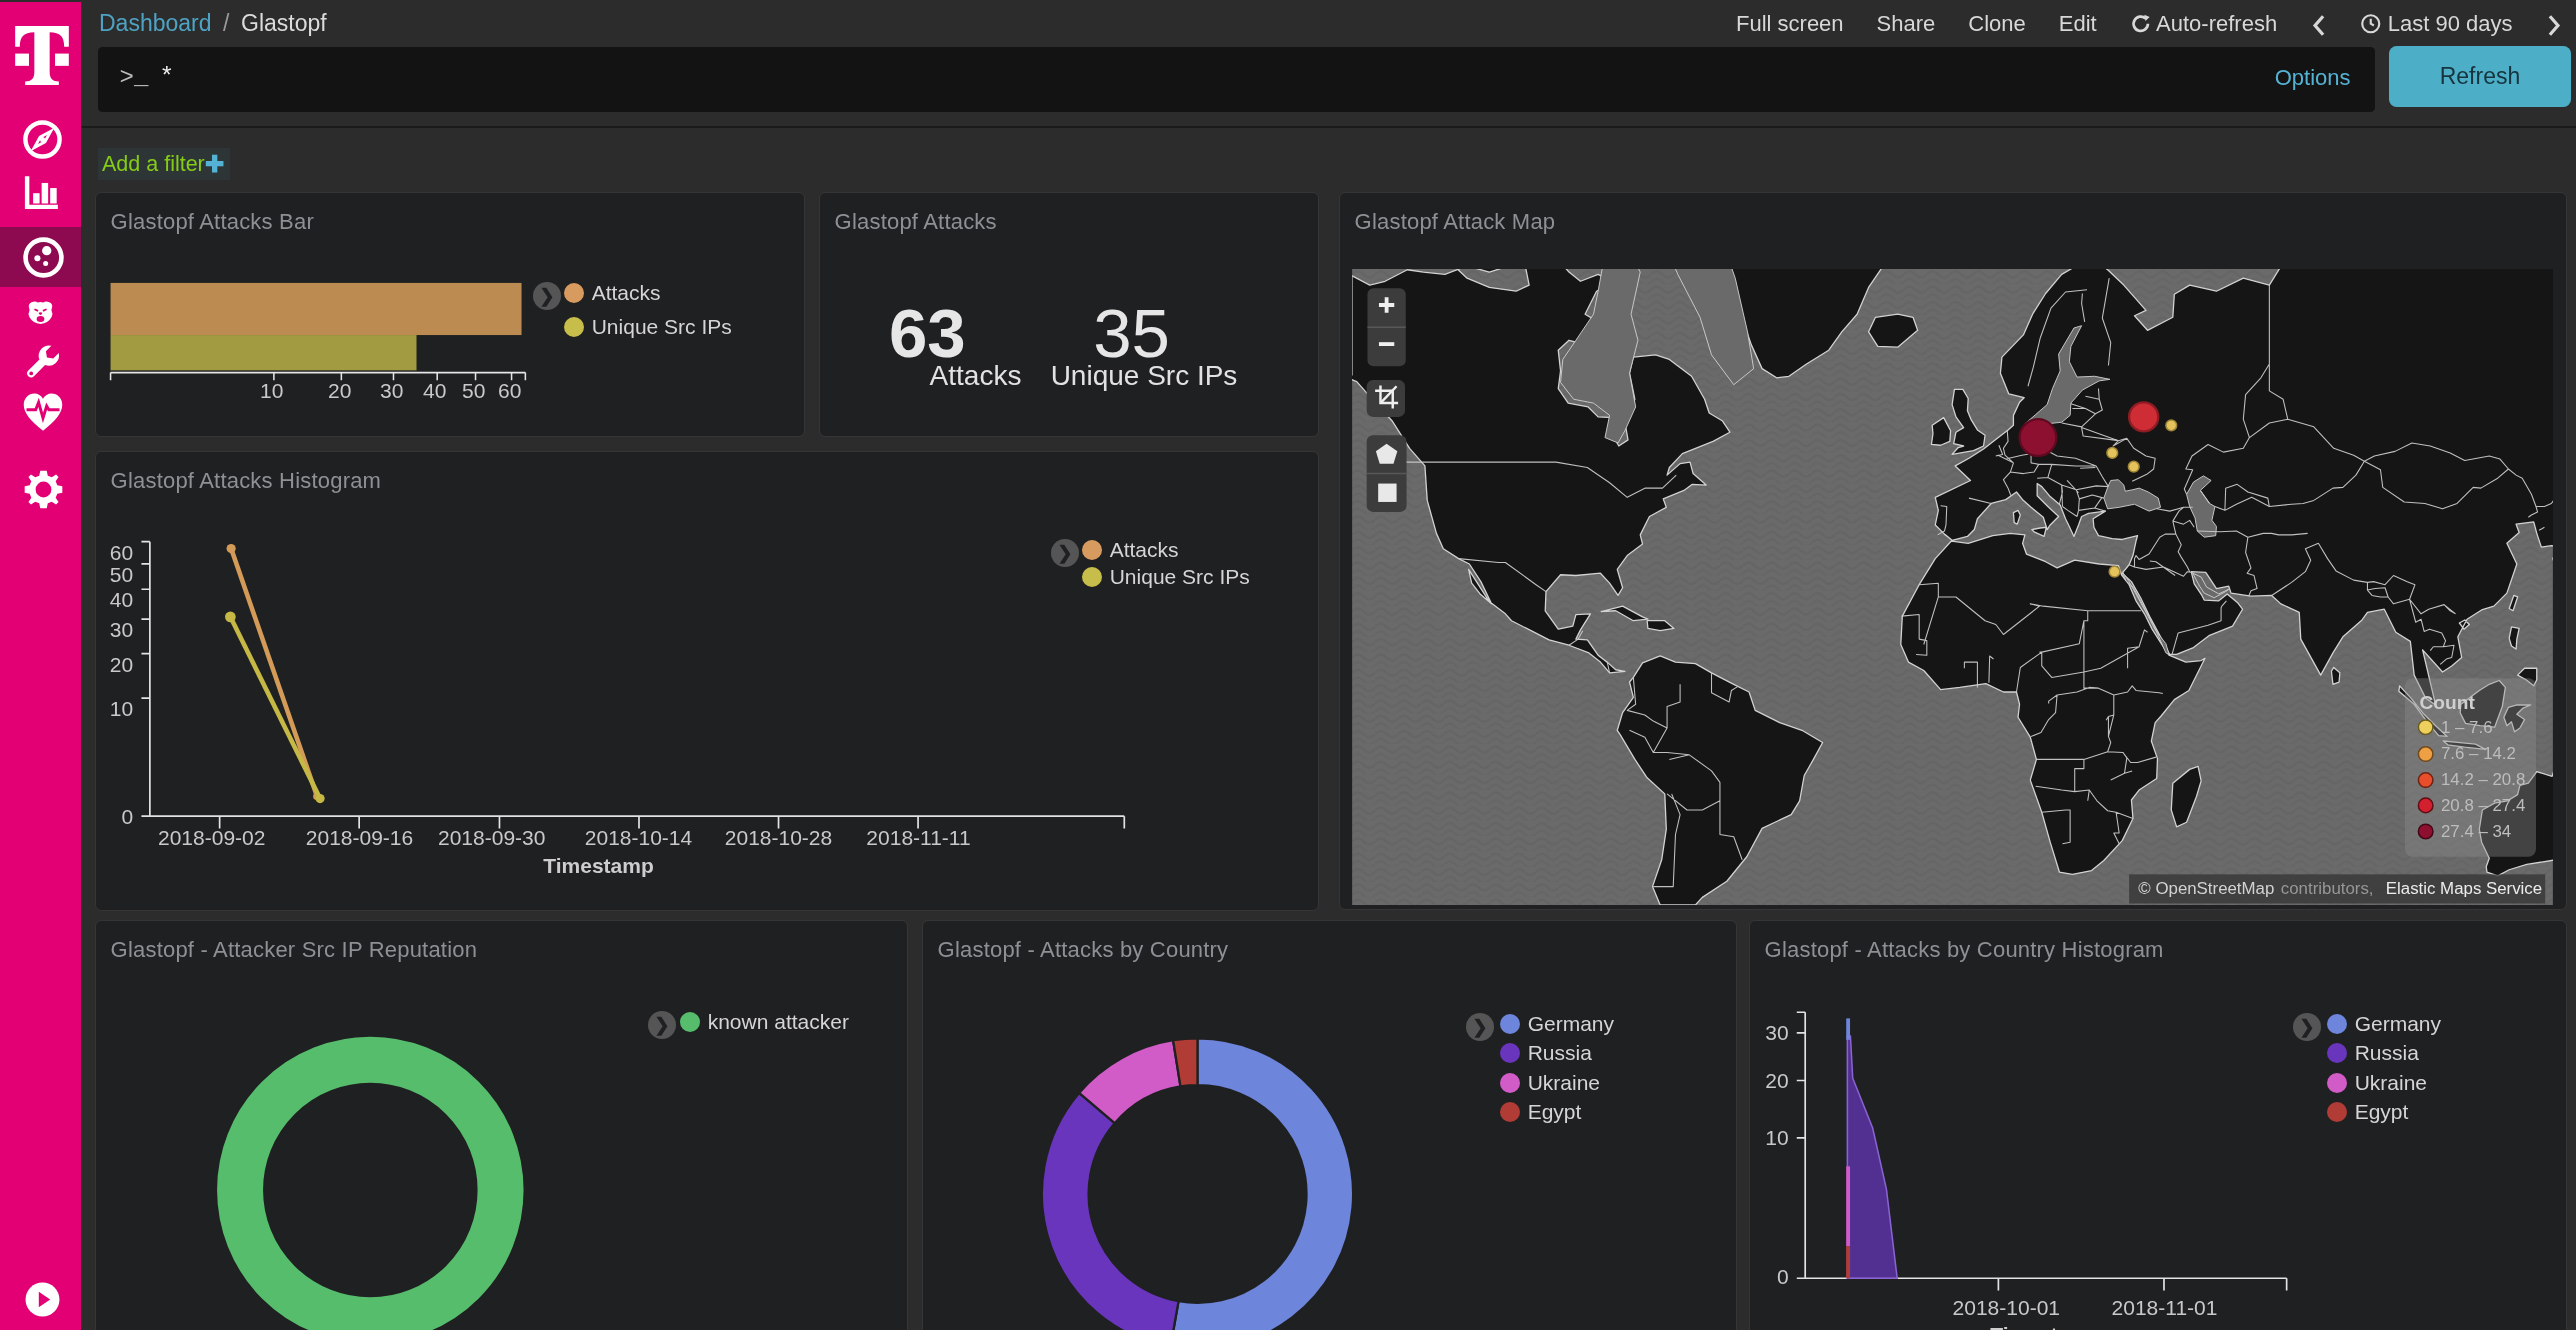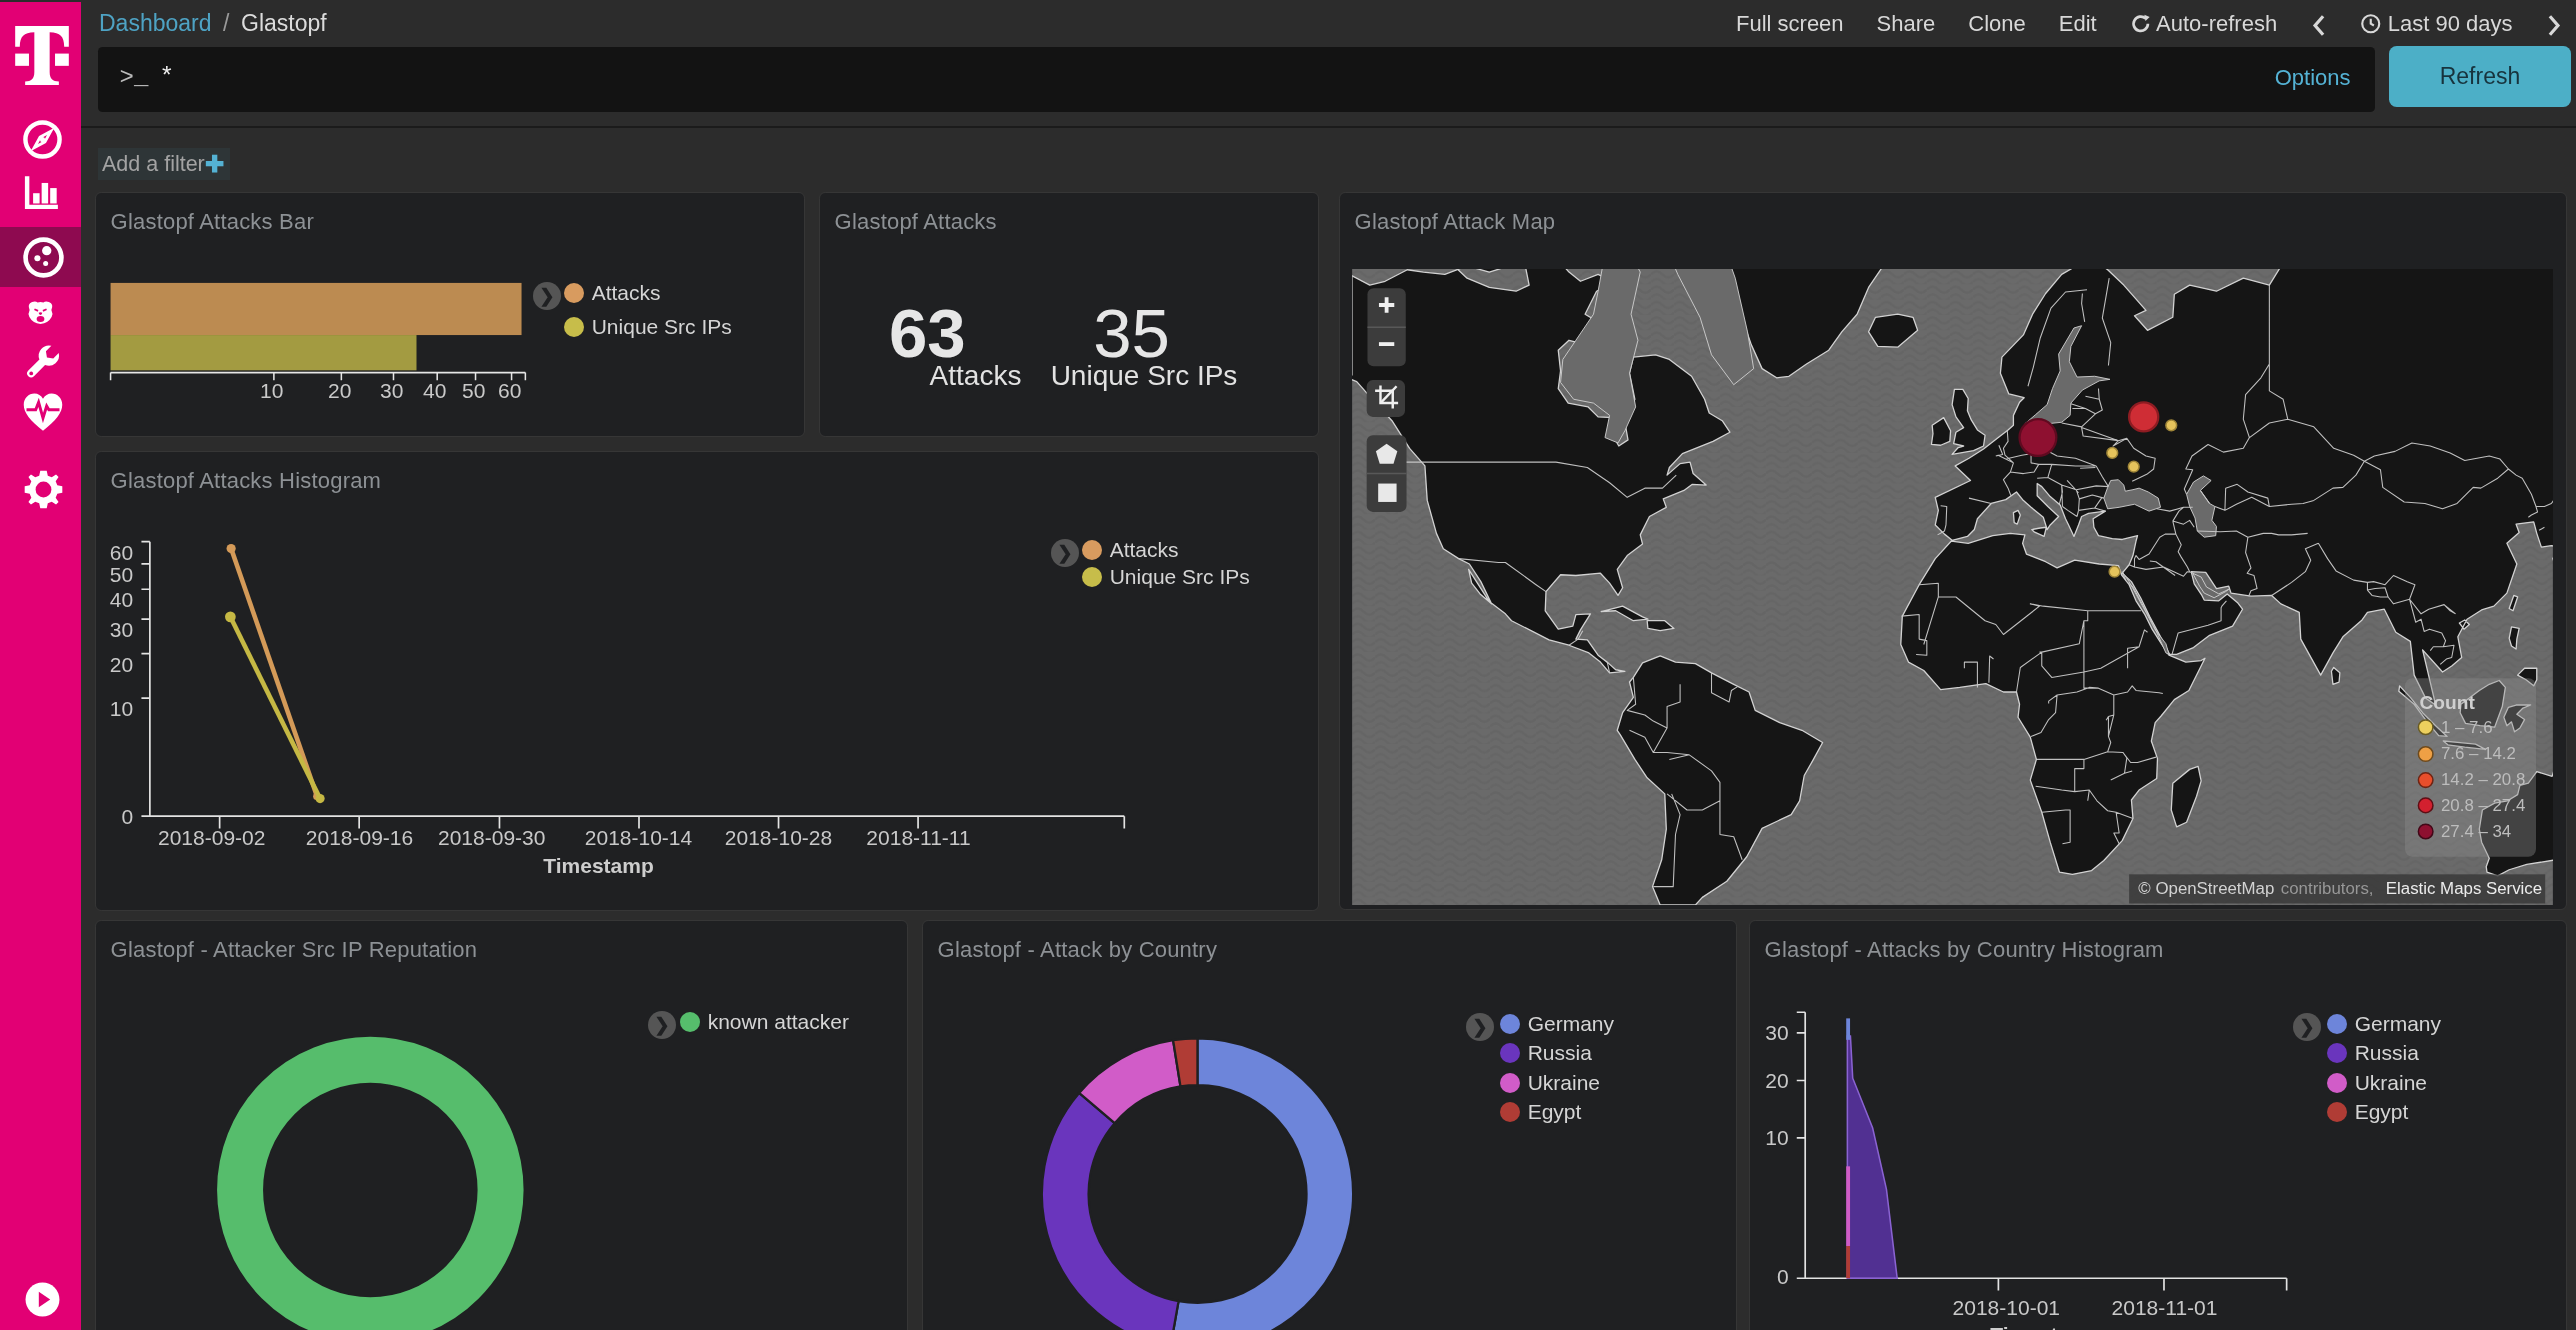--- a/index.html
+++ b/index.html
@@ -88,21 +88,21 @@
         <path d="M2 2 L9 10 L2 18" stroke="#d8d8d8" stroke-width="2.8" fill="none"></path>
       </svg></div>
 <div class="abs" style="left:98px;top:45px;width:2277px;height:65px;background:#131313;border-radius:4.6px">
   <span class="abs" style="left:21.5px;top:17px;color:#bbb;font-size:24px;font-family:'Liberation Mono',monospace">&gt;_</span>
   <span class="abs" style="left:64px;top:14px;color:#eee;font-size:24.5px">*</span>
   <span class="abs" style="right:24.5px;top:17.6px;color:#54b2d4;font-size:22px">Options</span>
 </div>
 <div class="abs" style="left:2389px;top:44px;width:182px;height:61px;background:#4cafc7;border-radius:7.7px;text-align:center;line-height:61px;font-size:23px;color:#17333d">Refresh</div>
 <div class="abs" style="left:81px;top:124px;width:2495px;height:1.5px;background:#1b1b1b"></div>
 <div class="abs" style="left:98px;top:146px;width:132px;height:32px;background:rgba(84,178,212,0.07)"></div>
-<div class="abs" style="left:102px;top:150px;font-size:21.5px;color:#a3a3a3;border-bottom:1.5px solid #54b2d4;padding-bottom:19px">Add a filter </div>
+<div class="abs" style="left:102px;top:150px;font-size:21.5px;color:#84cc16;border-bottom:1.5px solid #54b2d4;padding-bottom:19px">Add a filter </div>
 <div class="abs" style="left:205px;top:149px;font-size:23px;color:#54b2d4;font-weight:bold">✚</div>
 
 <div class="panel" style="left:95px;top:190px;width:710px;height:245px">
  <div class="ptitle">Glastopf Attacks Bar</div>
  <svg class="abs" style="left:0;top:0" width="710" height="245" viewBox="0 0 926 319">
   <rect x="19" y="117" width="536" height="68" fill="#bc8b51"></rect>
   <rect x="19" y="185" width="399" height="46" fill="#a39b41"></rect>
   <path d="M19 234 H560 M19 234 V244 M232 234 V244 M320 234 V244 M388 234 V244 M445 234 V244 M495 234 V244 M542 234 V244 M560 234 V244" stroke="#e6e6e6" stroke-width="2" fill="none"></path>
  </svg>
  <div class="axlbl" style="left:164px;top:186px">10</div>
@@ -222,21 +222,21 @@
 <div class="panel" style="left:95px;top:918px;width:813px;height:460px">
  <div class="ptitle">Glastopf - Attacker Src IP Reputation</div>
  <svg class="abs" style="left:0;top:0" width="813" height="460" viewBox="0 0 1061 600">
   <circle cx="358" cy="351" r="170" fill="none" stroke="#56bd6c" stroke-width="60"></circle>
  </svg>
  <div class="chev" style="left:552px;top:90px">❯</div>
  <div class="leg-item" style="left:584px;top:89px"><span class="dot" style="background:#56bd6c"></span>known attacker</div>
 </div>
 
 <div class="panel" style="left:922px;top:918px;width:815px;height:460px">
- <div class="ptitle">Glastopf - Attack by Country</div>
+ <div class="ptitle">Glastopf - Attacks by Country</div>
  <svg class="abs" style="left:0;top:0" width="815" height="460" viewBox="0 0 1063 600">
   <path d="M358.0,153.0 A203.0,203.0 0 1 1 322.7,555.9 L333.3,495.8 A142.0,142.0 0 1 0 358.0,214.0 Z" fill="#6d85da" stroke="#1f2022" stroke-width="3"></path>
   <path d="M322.7,555.9 A203.0,203.0 0 0 1 203.6,224.2 L250.0,263.8 A142.0,142.0 0 0 0 333.3,495.8 Z" fill="#6a35bd" stroke="#1f2022" stroke-width="3"></path>
   <path d="M203.6,224.2 A203.0,203.0 0 0 1 326.2,155.5 L335.8,215.7 A142.0,142.0 0 0 0 250.0,263.8 Z" fill="#d15cc8" stroke="#1f2022" stroke-width="3"></path>
   <path d="M326.2,155.5 A203.0,203.0 0 0 1 358.0,153.0 L358.0,214.0 A142.0,142.0 0 0 0 335.8,215.7 Z" fill="#b03c35" stroke="#1f2022" stroke-width="3"></path>
  </svg>
  <div class="chev" style="left:543px;top:92px">❯</div>
  <div class="leg-item" style="left:577px;top:91px"><span class="dot" style="background:#6d85da"></span>Germany</div>
  <div class="leg-item" style="left:577px;top:120px"><span class="dot" style="background:#6a35bd"></span>Russia</div>
  <div class="leg-item" style="left:577px;top:150px"><span class="dot" style="background:#d15cc8"></span>Ukraine</div>

